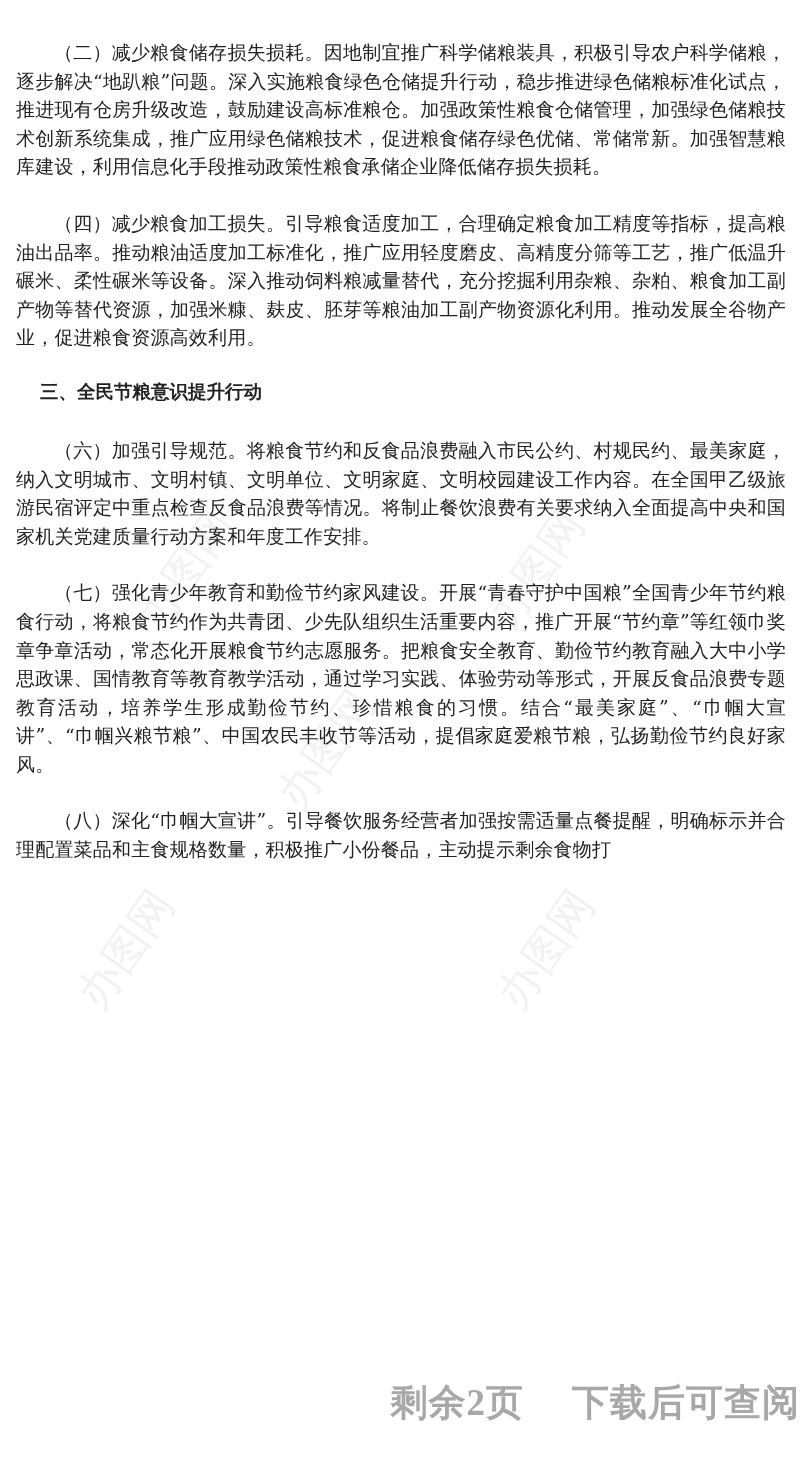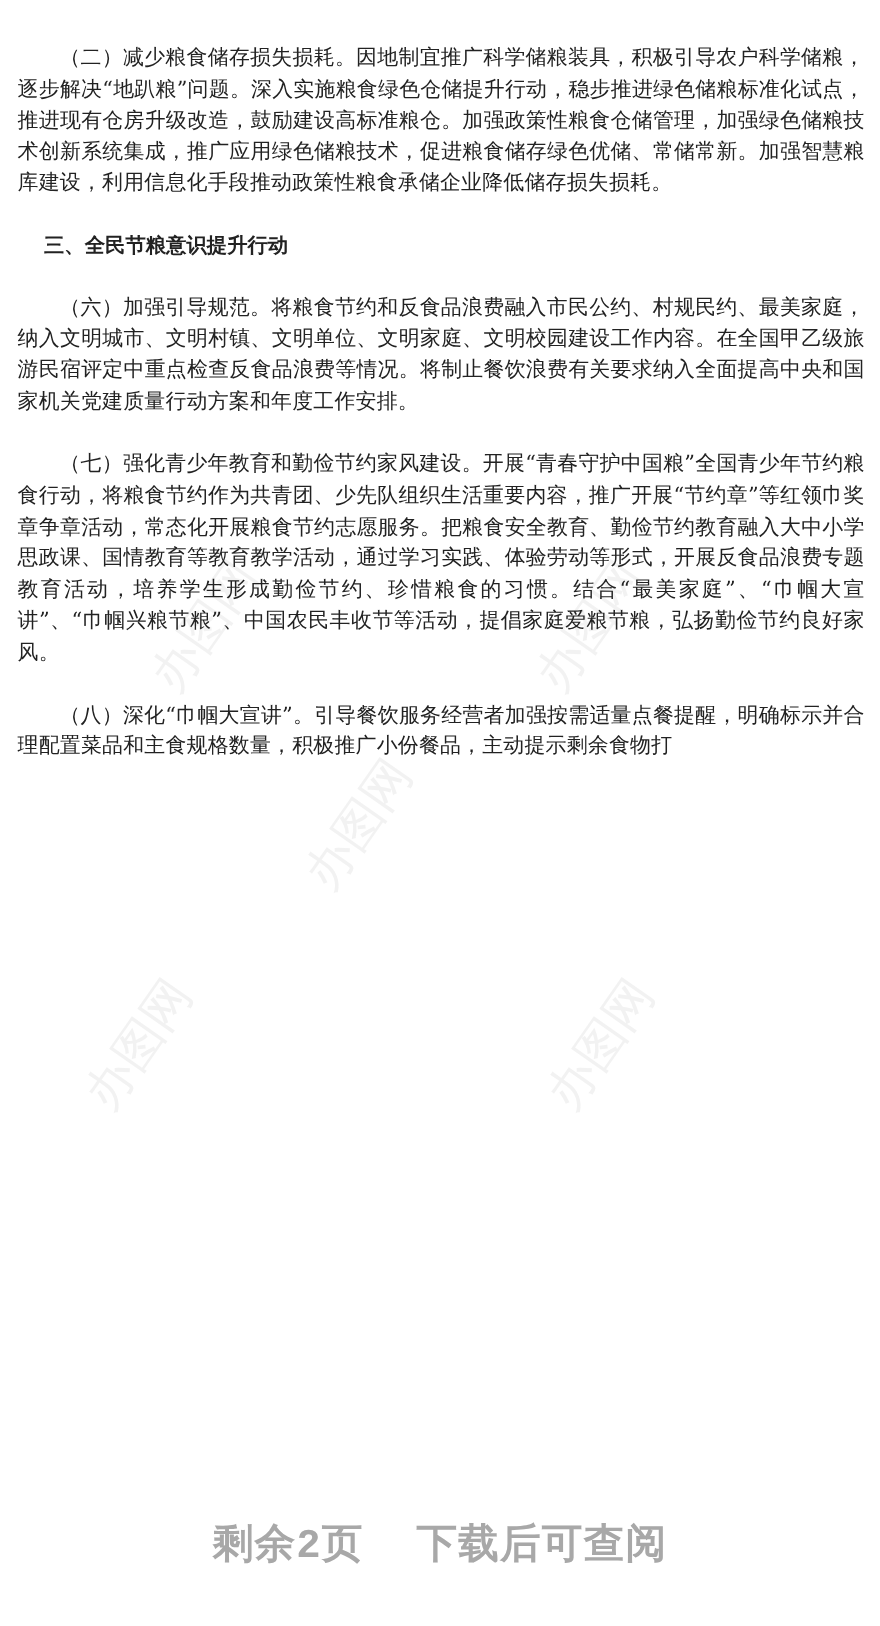--- a/index.html
+++ b/index.html
@@ -1,40 +1,41 @@
 <!DOCTYPE html>
 <html><head>
 <meta charset="utf-8">
 <style>
   html, body { margin: 0; padding: 0; background: #ffffff; }
   body { width: 800px; height: 1478px; position: relative; overflow: hidden;
          font-family: "DejaVu Serif", "Liberation Serif", serif; color: #222; }
   .page { position: absolute; left: 16px; top: 38px; width: 770px; }
   .para { font-size: 19px; line-height: 28.6px; text-indent: 2em; margin: 0 0 28px 0;
           text-align: justify; letter-spacing: 0.2px; }
-  .heading { font-family: Liberation Sans, sans-serif; font-weight: bold;
+  .heading { font-family: Liberation Mono, monospace; font-weight: bold;
              font-size: 18.5px; line-height: 28px; margin: 0 0 28px 0; padding-left: 24px; }
   .watermark { position: absolute; color: rgba(150,150,150,0.12); font-family: "DejaVu Sans", sans-serif;
                font-size: 44px; transform: rotate(-55deg); pointer-events: none; white-space: nowrap; }
-  .footer { position: absolute; top: 1378px; left: 0; width: 800px; text-align: center;
-            font-family: Liberation Mono, monospace; font-weight: bold;
+  .footer { position: absolute; top: 1378px; left: 0; width: 800px; text-align: right;
+            font-family: Liberation Serif, serif; font-weight: bold;
             font-size: 37px; color: #a8a8a8; letter-spacing: 1px; }
   .footer span.gap { display: inline-block; width: 48px; }
 </style>
 </head>
 <body>
 
 <div class="watermark" style="left:120px; top:540px;">办图网</div>
 <div class="watermark" style="left:470px; top:540px;">办图网</div>
 <div class="watermark" style="left:260px; top:720px;">办图网</div>
 <div class="watermark" style="left:60px; top:920px;">办图网</div>
 <div class="watermark" style="left:480px; top:920px;">办图网</div>
 
 <div class="page">
   <p class="para">（二）减少粮食储存损失损耗。因地制宜推广科学储粮装具，积极引导农户科学储粮，逐步解决“地趴粮”问题。深入实施粮食绿色仓储提升行动，稳步推进绿色储粮标准化试点，推进现有仓房升级改造，鼓励建设高标准粮仓。加强政策性粮食仓储管理，加强绿色储粮技术创新系统集成，推广应用绿色储粮技术，促进粮食储存绿色优储、常储常新。加强智慧粮库建设，利用信息化手段推动政策性粮食承储企业降低储存损失损耗。</p>
+  <p class="para">（四）减少粮食加工损失。引导粮食适度加工，合理确定粮食加工精度等指标，提高粮油出品率。推动粮油适度加工标准化，推广应用轻度磨皮、高精度分筛等工艺，推广低温升碾米、柔性碾米等设备。深入推动饲料粮减量替代，充分挖掘利用杂粮、杂粕、粮食加工副产物等替代资源，加强米糠、麸皮、胚芽等粮油加工副产物资源化利用。推动发展全谷物产业，促进粮食资源高效利用。</p>
   <h3 class="heading">三、全民节粮意识提升行动</h3>
   <p class="para">（六）加强引导规范。将粮食节约和反食品浪费融入市民公约、村规民约、最美家庭，纳入文明城市、文明村镇、文明单位、文明家庭、文明校园建设工作内容。在全国甲乙级旅游民宿评定中重点检查反食品浪费等情况。将制止餐饮浪费有关要求纳入全面提高中央和国家机关党建质量行动方案和年度工作安排。</p>
   <p class="para">（七）强化青少年教育和勤俭节约家风建设。开展“青春守护中国粮”全国青少年节约粮食行动，将粮食节约作为共青团、少先队组织生活重要内容，推广开展“节约章”等红领巾奖章争章活动，常态化开展粮食节约志愿服务。把粮食安全教育、勤俭节约教育融入大中小学思政课、国情教育等教育教学活动，通过学习实践、体验劳动等形式，开展反食品浪费专题教育活动，培养学生形成勤俭节约、珍惜粮食的习惯。结合“最美家庭”、“巾帼大宣讲”、“巾帼兴粮节粮”、中国农民丰收节等活动，提倡家庭爱粮节粮，弘扬勤俭节约良好家风。</p>
   <p class="para">（八）深化“巾帼大宣讲”。引导餐饮服务经营者加强按需适量点餐提醒，明确标示并合理配置菜品和主食规格数量，积极推广小份餐品，主动提示剩余食物打</p>
 </div>
 
 <div class="footer">
   <span>剩余2页</span><span class="gap"></span><span>下载后可查阅</span>
 </div>
 

